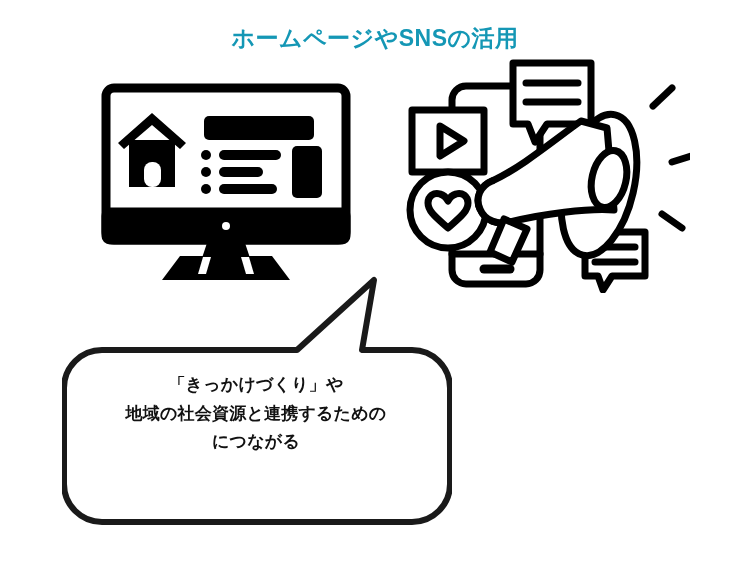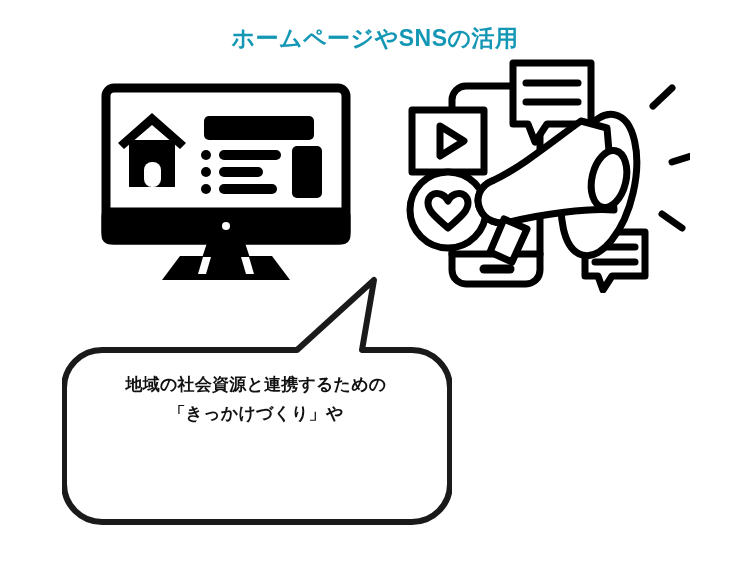--- a/index.html
+++ b/index.html
@@ -175,17 +175,18 @@
              L 388 212
              A 38 38 0 0 1 350 250
              L 40 250
              A 38 38 0 0 1 2 212
              L 2 116
              A 38 38 0 0 1 40 78
              Z" fill="#ffffff" stroke="#1a1a1a" stroke-width="6" stroke-linejoin="round"></path>
   </svg>
 
   <div id="callout-text">
+    <span class="line">「きっかけづくり」や</span>
     <span class="line">地域の社会資源と連携するための</span>
-    <span class="line">「きっかけづくり」や</span>
+    <span class="line">につながる</span>
   </div>
 
 </div>
 
 </body></html>

